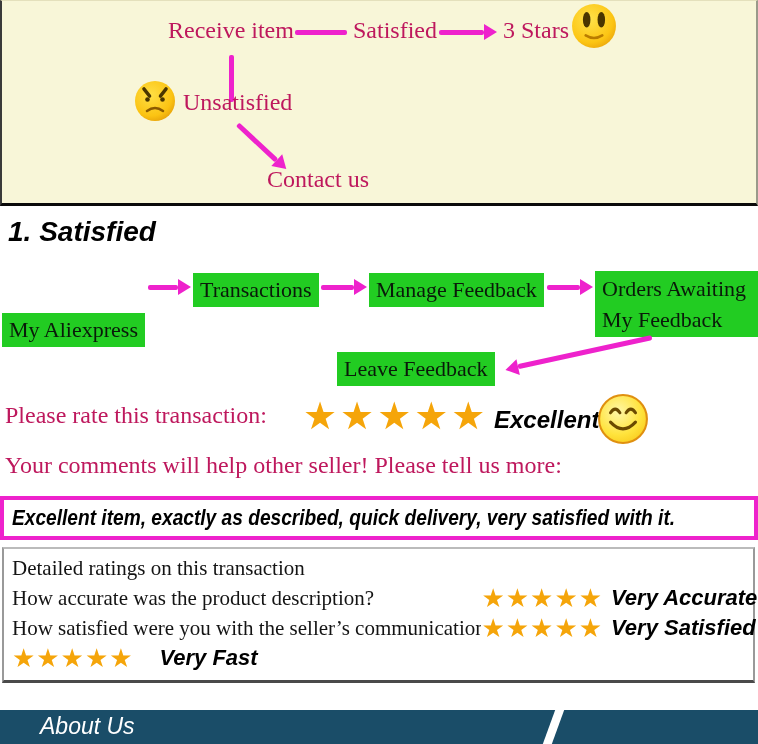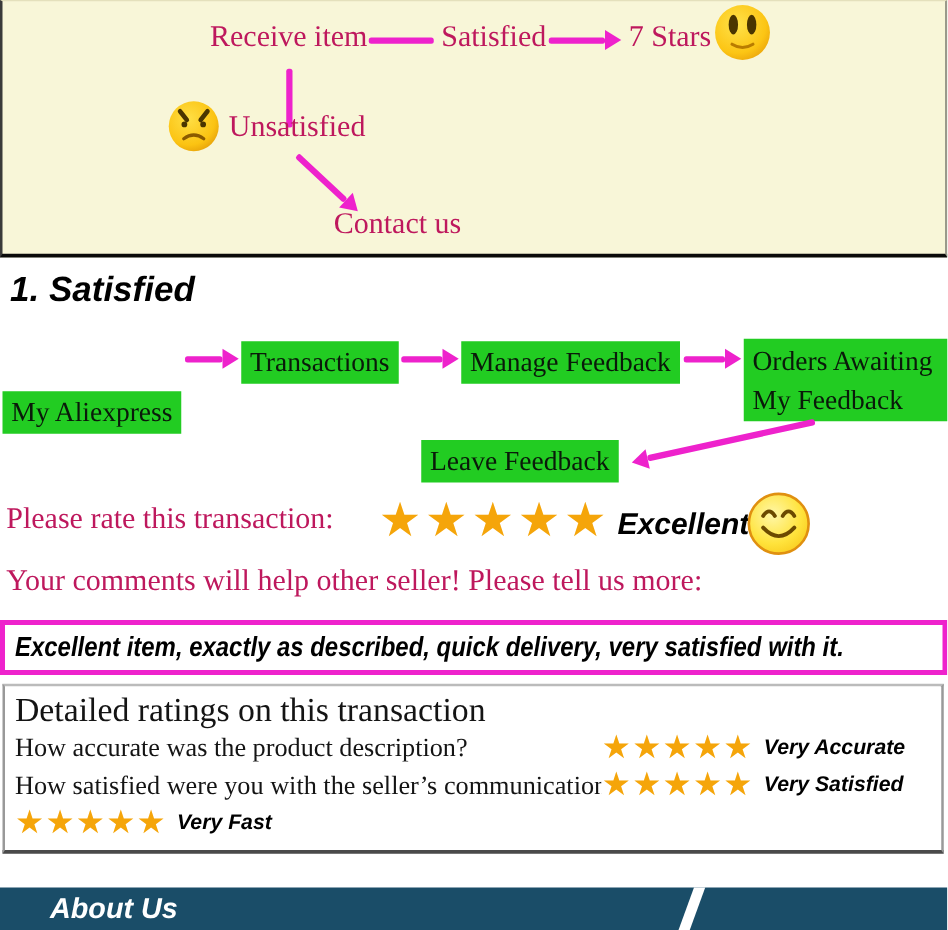--- a/index.html
+++ b/index.html
@@ -47,47 +47,47 @@
     left:0;top:496px;width:758px;box-sizing:border-box;background:#fff;
     border:4px solid var(--magenta);padding:5px 8px;overflow:hidden;
   }
   #comment-box .inner{display:inline-block;font-size:22px;transform:scaleX(0.87);transform-origin:left center;}
 
   #detail-panel{
     left:2px;top:547px;width:753px;height:136px;box-sizing:border-box;background:#fff;
     border:2px solid #999;border-bottom:3px solid #4a4a4a;border-top-color:#bbb;
     padding:5px 8px 2px 8px;
   }
-  #detail-panel .title{font-size:27px;line-height:29px;}
+  #detail-panel .title{font-size:21px;line-height:29px;}
   .d-row{display:flex;align-items:center;height:30px;}
   .d-row .q{flex:1;font-size:21px;white-space:nowrap;overflow:hidden;}
-  .d-row .lbl{width:134px;font-size:17px;}
+  .d-row .lbl{width:134px;font-size:22px;text-align:center;}
 
   
   #footer-bar{left:0;top:710px;width:758px;height:34px;background:var(--footer-blue);}
   #footer-title{position:absolute;left:40px;top:3px;font-family:"Liberation Sans",sans-serif;
-    font-style:italic;font-weight:700;font-size:23px;color:#fff;white-space:nowrap;}
+    font-style:italic;font-weight:400;font-size:23px;color:#fff;white-space:nowrap;}
   #footer-slash{position:absolute;left:549px;top:0;width:9px;height:34px;background:#fff;transform:skewX(-20deg);}
 
   svg{display:block;}
 </style>
 </head>
 <body>
 
 <div id="canvas">
 
   <div id="flow-panel" class="abs">
     <div class="abs t-serif" style="left:166px;top:16px;">Receive item</div>
     <div class="hline" style="left:293px;top:29px;width:52px;"></div>
     <div class="abs t-serif" style="left:351px;top:16px;">Satisfied</div>
     <div class="arrow" style="left:437px;top:23px;width:58px;">
       <div class="shaft"></div>
         <div class="head"></div>
     </div>
-    <div class="abs t-serif" style="left:501px;top:16px;">7 Stars</div>
+    <div class="abs t-serif" style="left:501px;top:16px;">3 Stars</div>
 
     <div class="abs" style="left:569px;top:2px;">
       <svg width="46" height="46" viewBox="0 0 44 44">
         <defs>
           <radialGradient id="g1" cx="40%" cy="35%" r="75%">
             <stop offset="0%" stop-color="#ffe24a"></stop>
               <stop offset="70%" stop-color="#fcc514"></stop>
               <stop offset="100%" stop-color="#e8a00a"></stop>
           </radialGradient>
         </defs>

